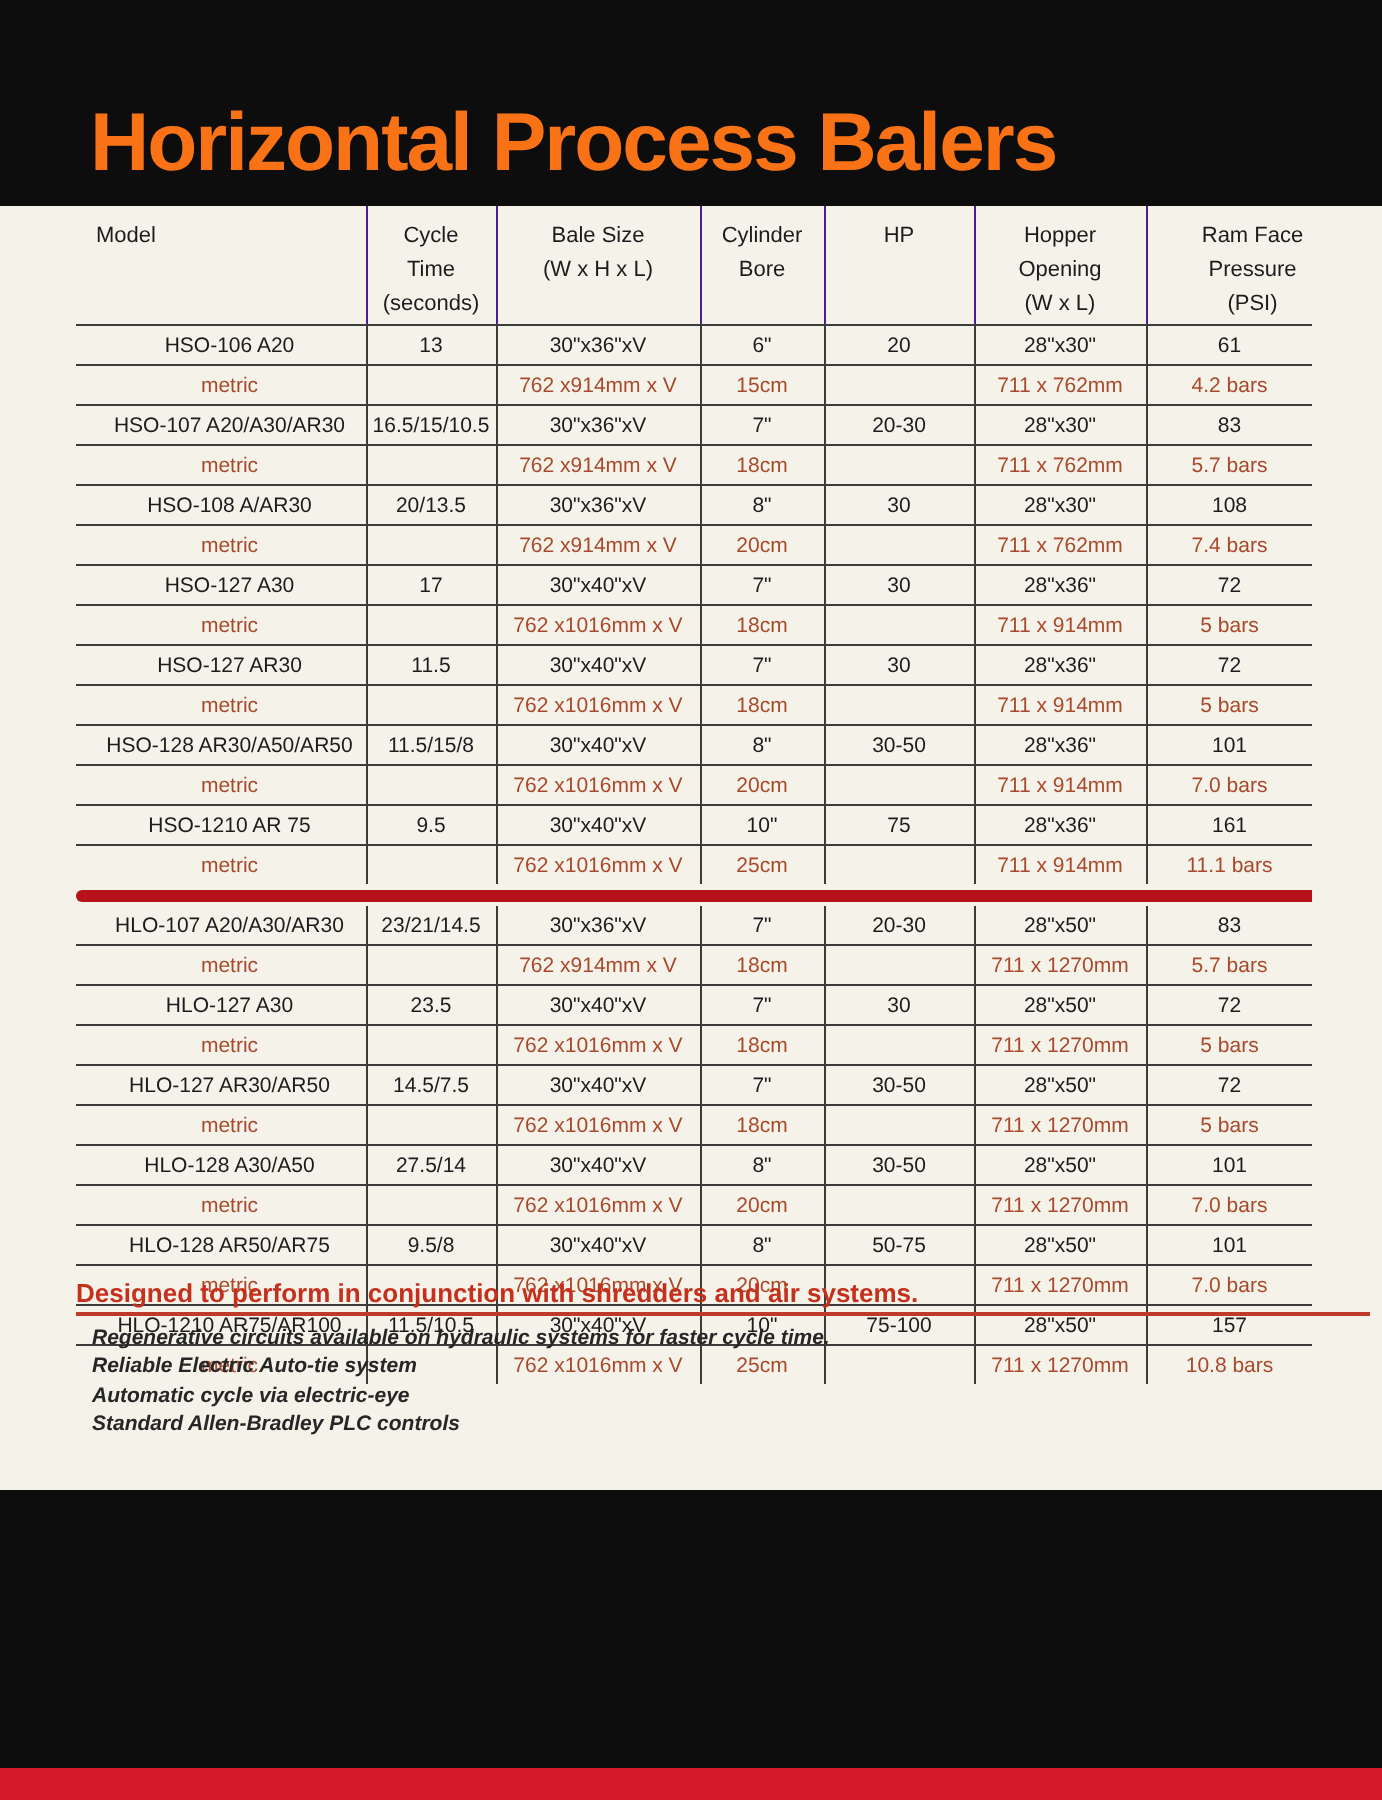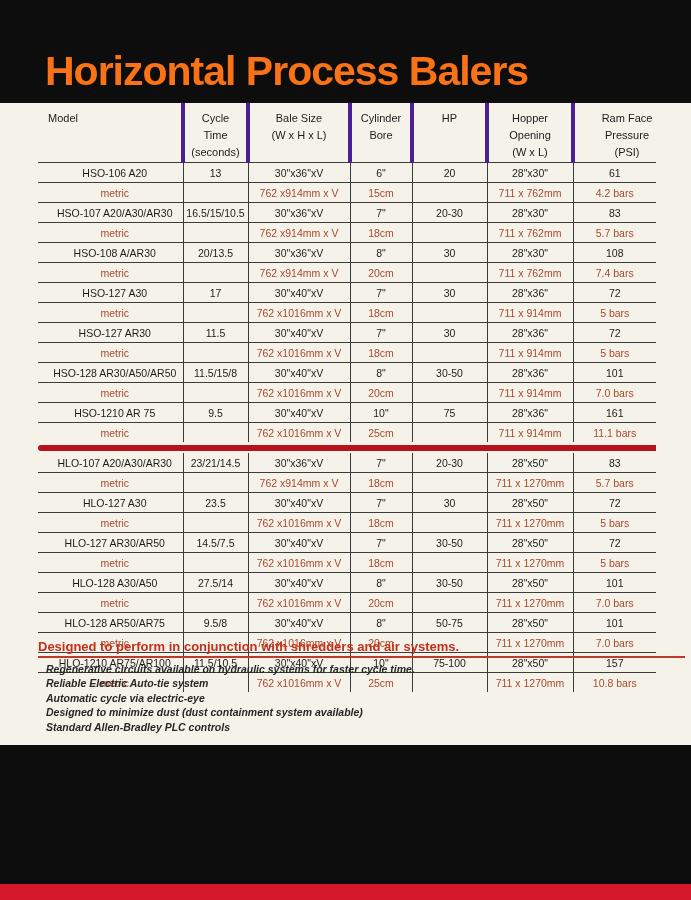--- a/index.html
+++ b/index.html
@@ -24,21 +24,21 @@
   }
   
   .table-wrap{position:absolute;left:38px;top:103px;}
   table.spec{
     border-collapse:collapse;table-layout:fixed;width:618px;
     font-size:10.5px;color:#1c1c1c;
   }
   table.spec th{
     font-weight:normal;vertical-align:top;text-align:center;
     padding-top:7px;height:50px;white-space:pre-line;
-    border-right:4px solid #4c1d95;border-bottom:1px solid #3c3c3c;
+    border-right:1px solid #4c1d95;border-bottom:1px solid #3c3c3c;
     line-height:1.55;font-size:11px;
   }
   table.spec th:first-child{text-align:left;padding-left:10px;}
   table.spec th:last-child{border-right:none;padding-left:24px;}
   table.spec td{
     height:17px;text-align:center;vertical-align:middle;
     border-right:1px solid #3c3c3c;border-top:1px solid #3c3c3c;
     overflow:hidden;white-space:nowrap;
   }
   table.spec td:first-child{text-align:center;padding-left:10px;}
@@ -357,21 +357,20 @@
     </table>
   </div>
 
   <div class="tagline">Designed to perform in conjunction with shredders and air systems.</div>
   <div class="red-rule"></div>
 
   <div class="features" id="features">
       <div class="feature-line">Regenerative circuits available on hydraulic systems for faster cycle time.</div>
       <div class="feature-line">Reliable Electric Auto-tie system</div>
       <div class="feature-line">Automatic cycle via electric-eye</div>
-      <div class="feature-line">Designed to minimize dust (dust containment system available)</div>
       <div class="feature-line">Standard Allen-Bradley PLC controls</div>
     </div>
 
   <div class="footer">
     
 
     
     
 
     

